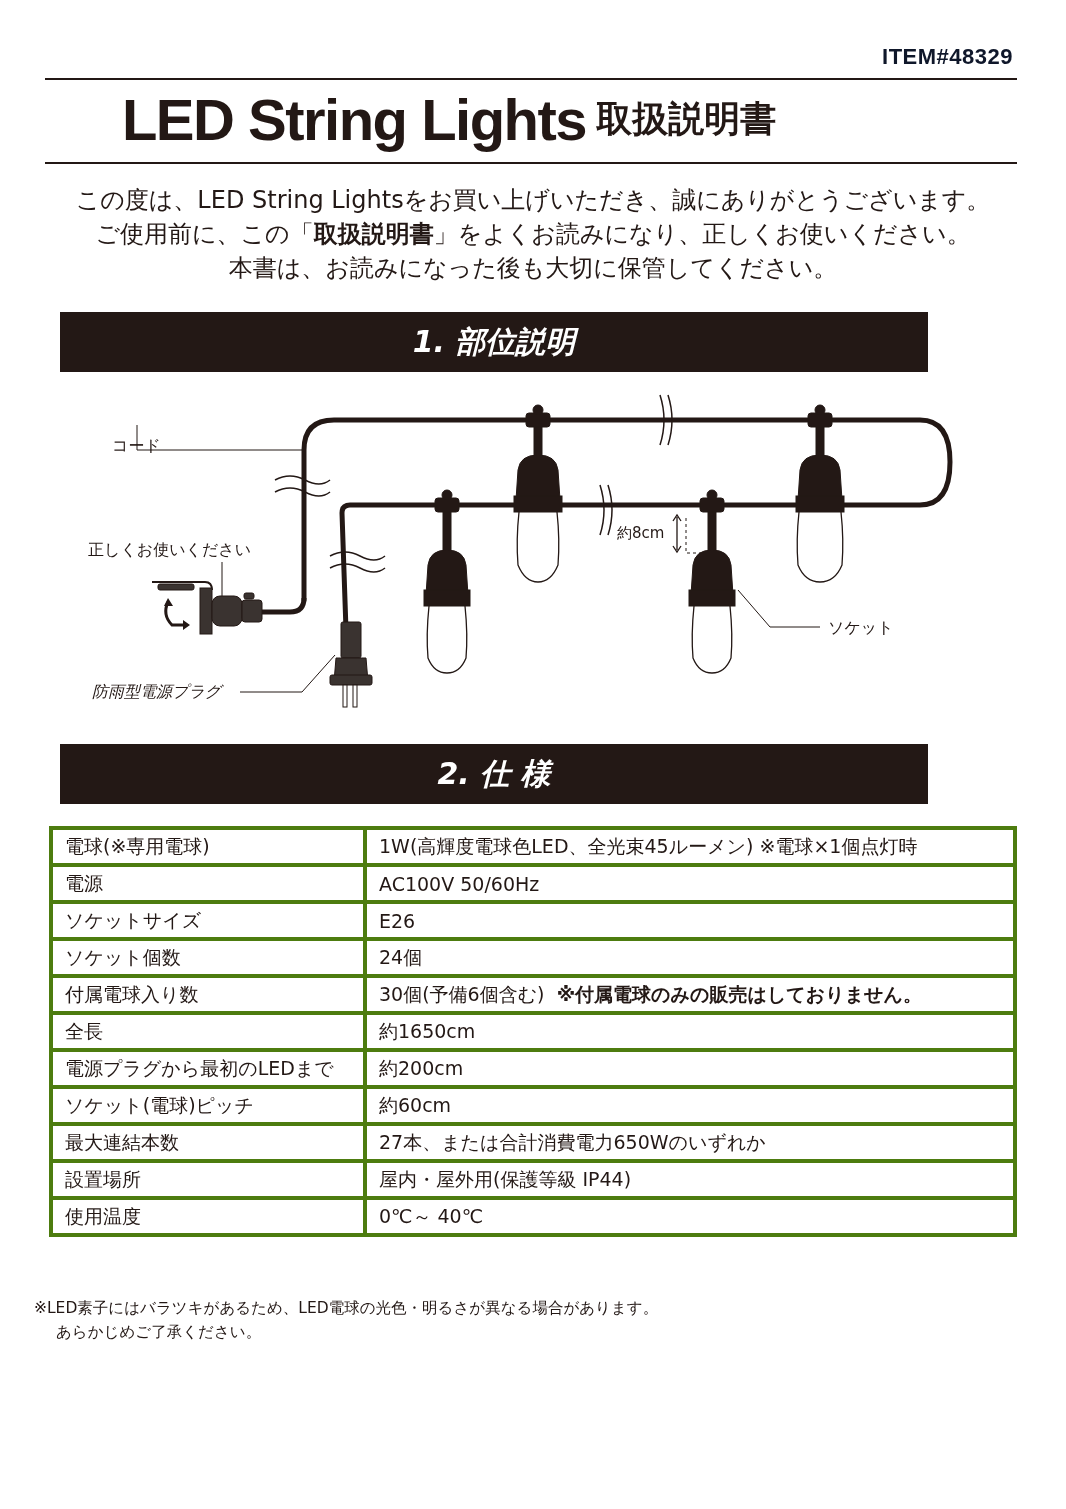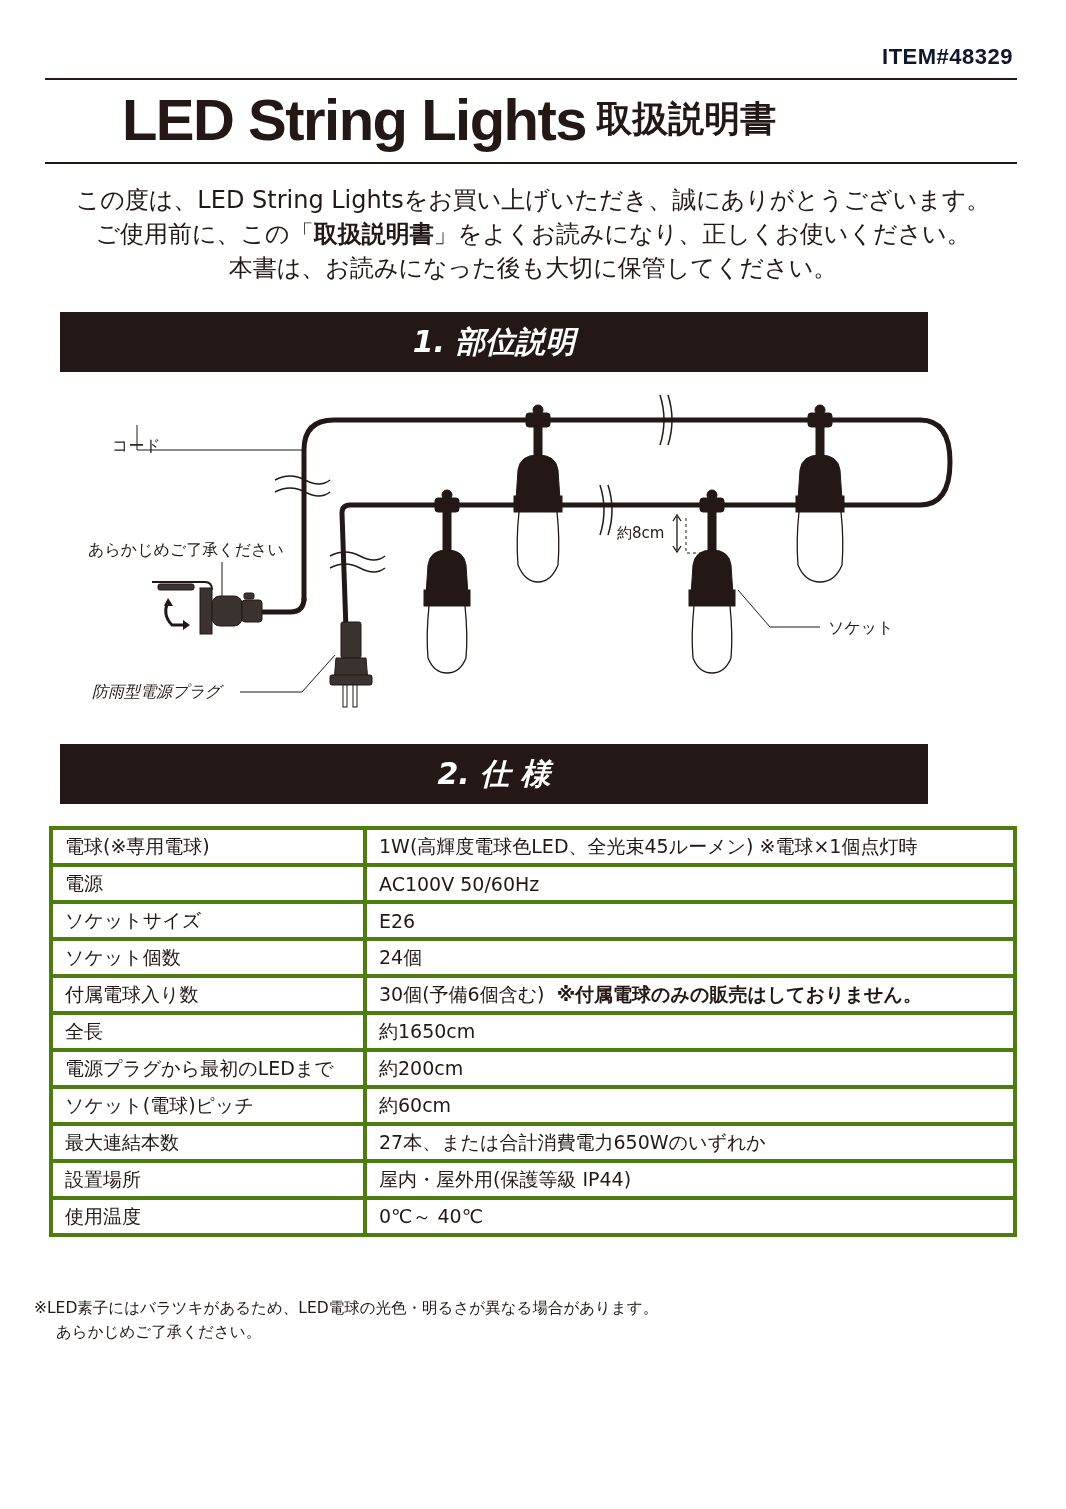--- a/index.html
+++ b/index.html
@@ -104,21 +104,21 @@
 
     <g fill="#3a3330" stroke="#231815">
       <rect x="341" y="622" width="20" height="36" rx="2"></rect>
       <path d="M336 658 L366 658 L368 682 L334 682 Z"></path>
       <rect x="330" y="675" width="42" height="10" rx="2"></rect>
       <rect x="343" y="685" width="4" height="22" fill="#fff"></rect>
       <rect x="353" y="685" width="4" height="22" fill="#fff"></rect>
     </g>
   </svg>
   <div class="lbl" style="left:112px;top:28px;margin-top:28px;">コード</div>
-  <div class="lbl" style="left:88px;top:160px;">あらかじめご了承ください</div>
+  <div class="lbl" style="left:88px;top:160px;">正しくお使いください</div>
   <div class="lbl" style="left:92px;top:302px;font-style:italic;">防雨型電源プラグ</div>
   <div class="lbl" style="left:828px;top:238px;">ソケット</div>
   <div class="lbl" style="left:617px;top:144px;font-size:15px;text-align:center;">約8cm</div>
 </div>
 
 <div class="section-bar" style="top:744px;">2. 仕 様</div>
 
 <table class="spec">
   <tbody>
       <tr>

